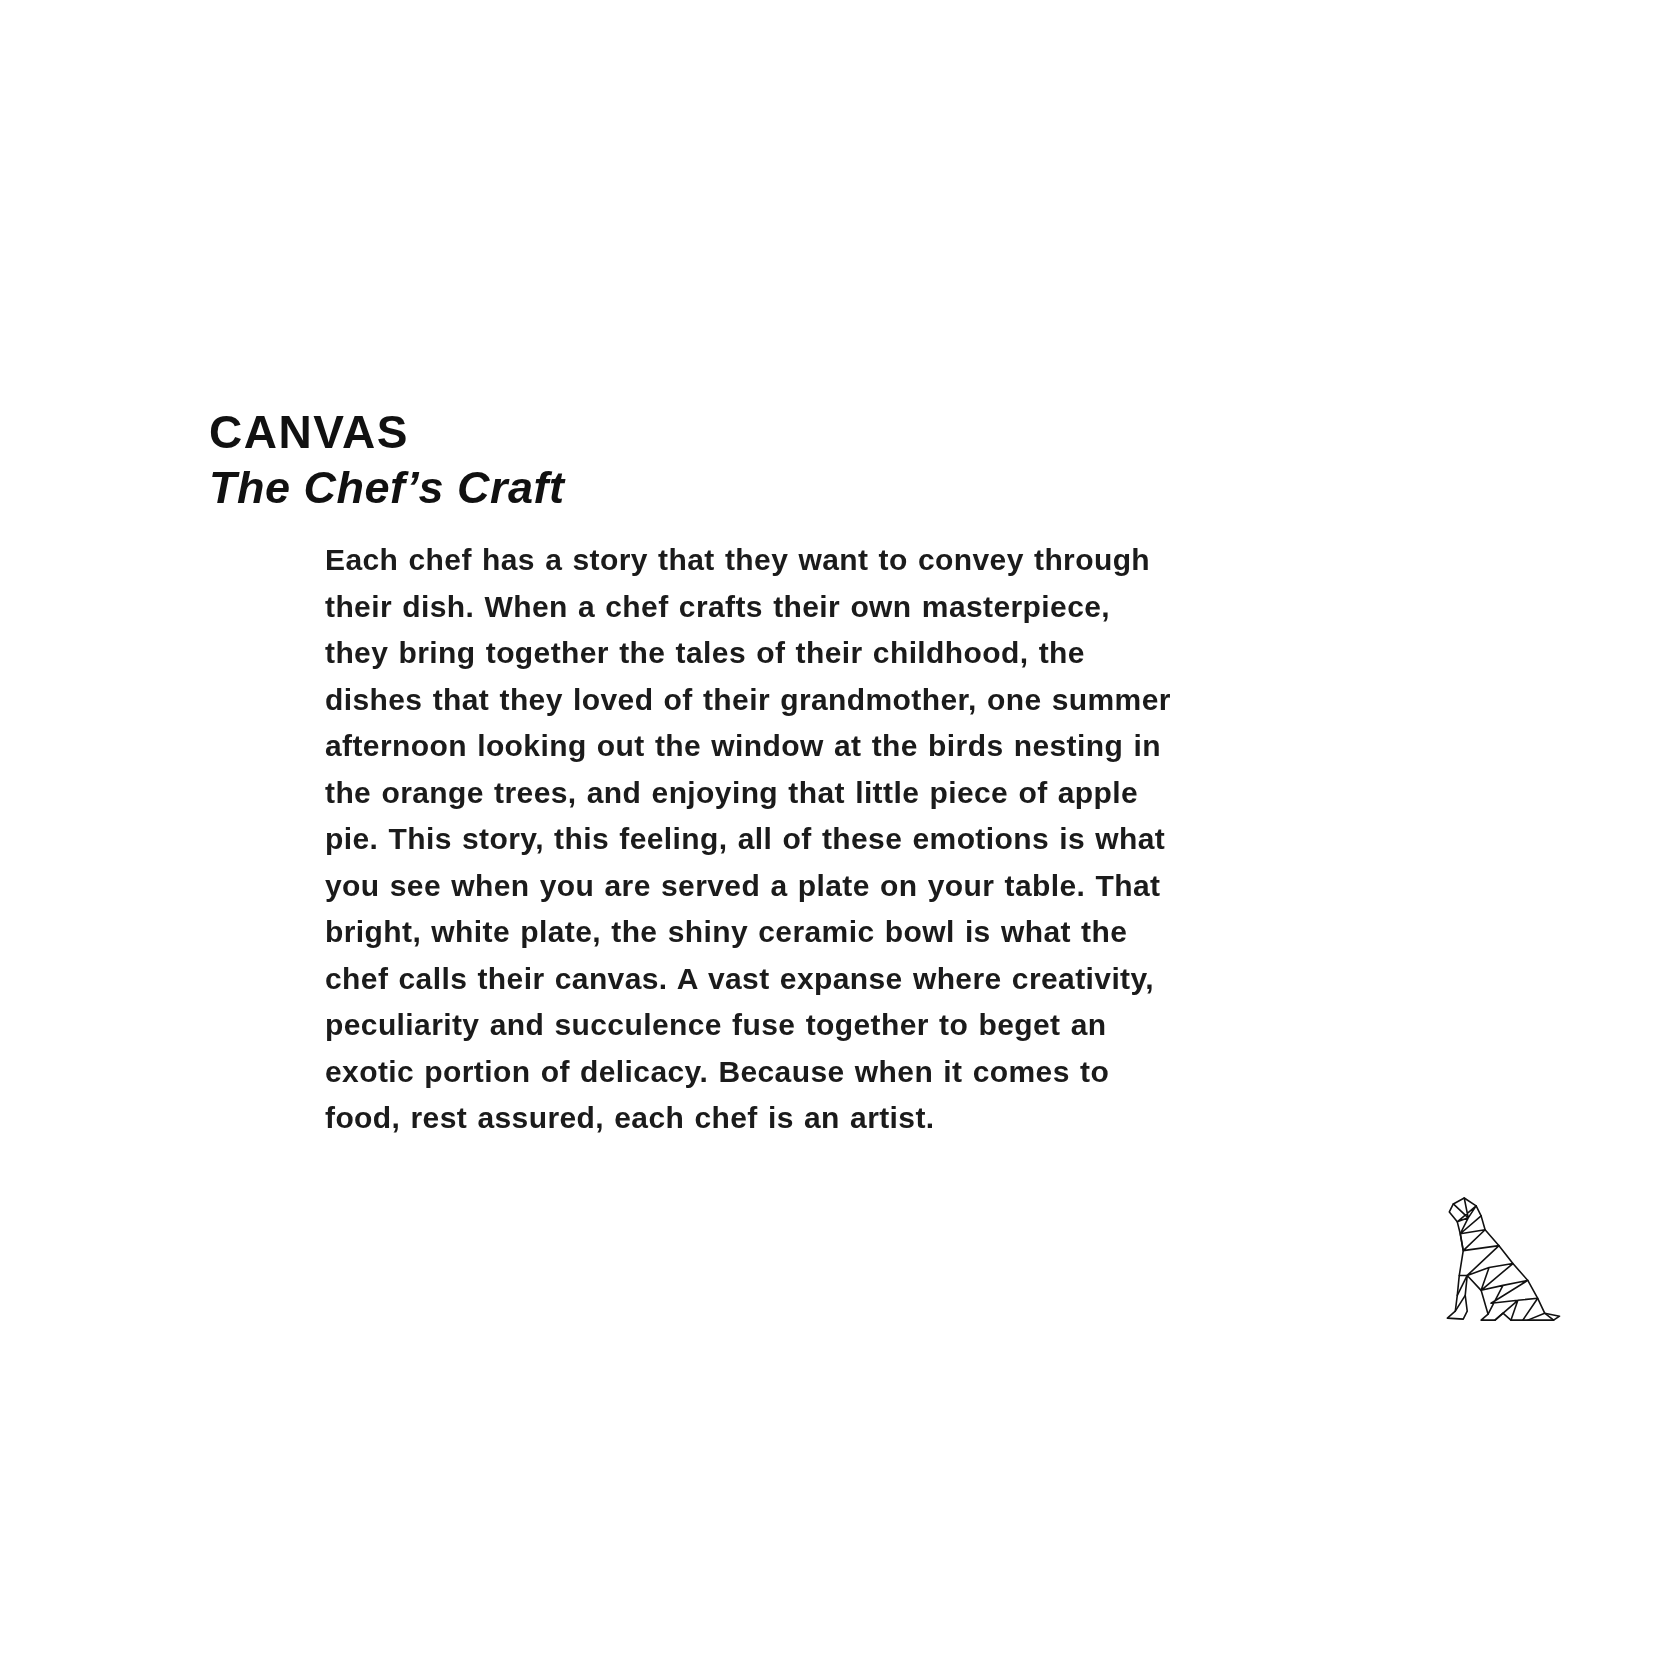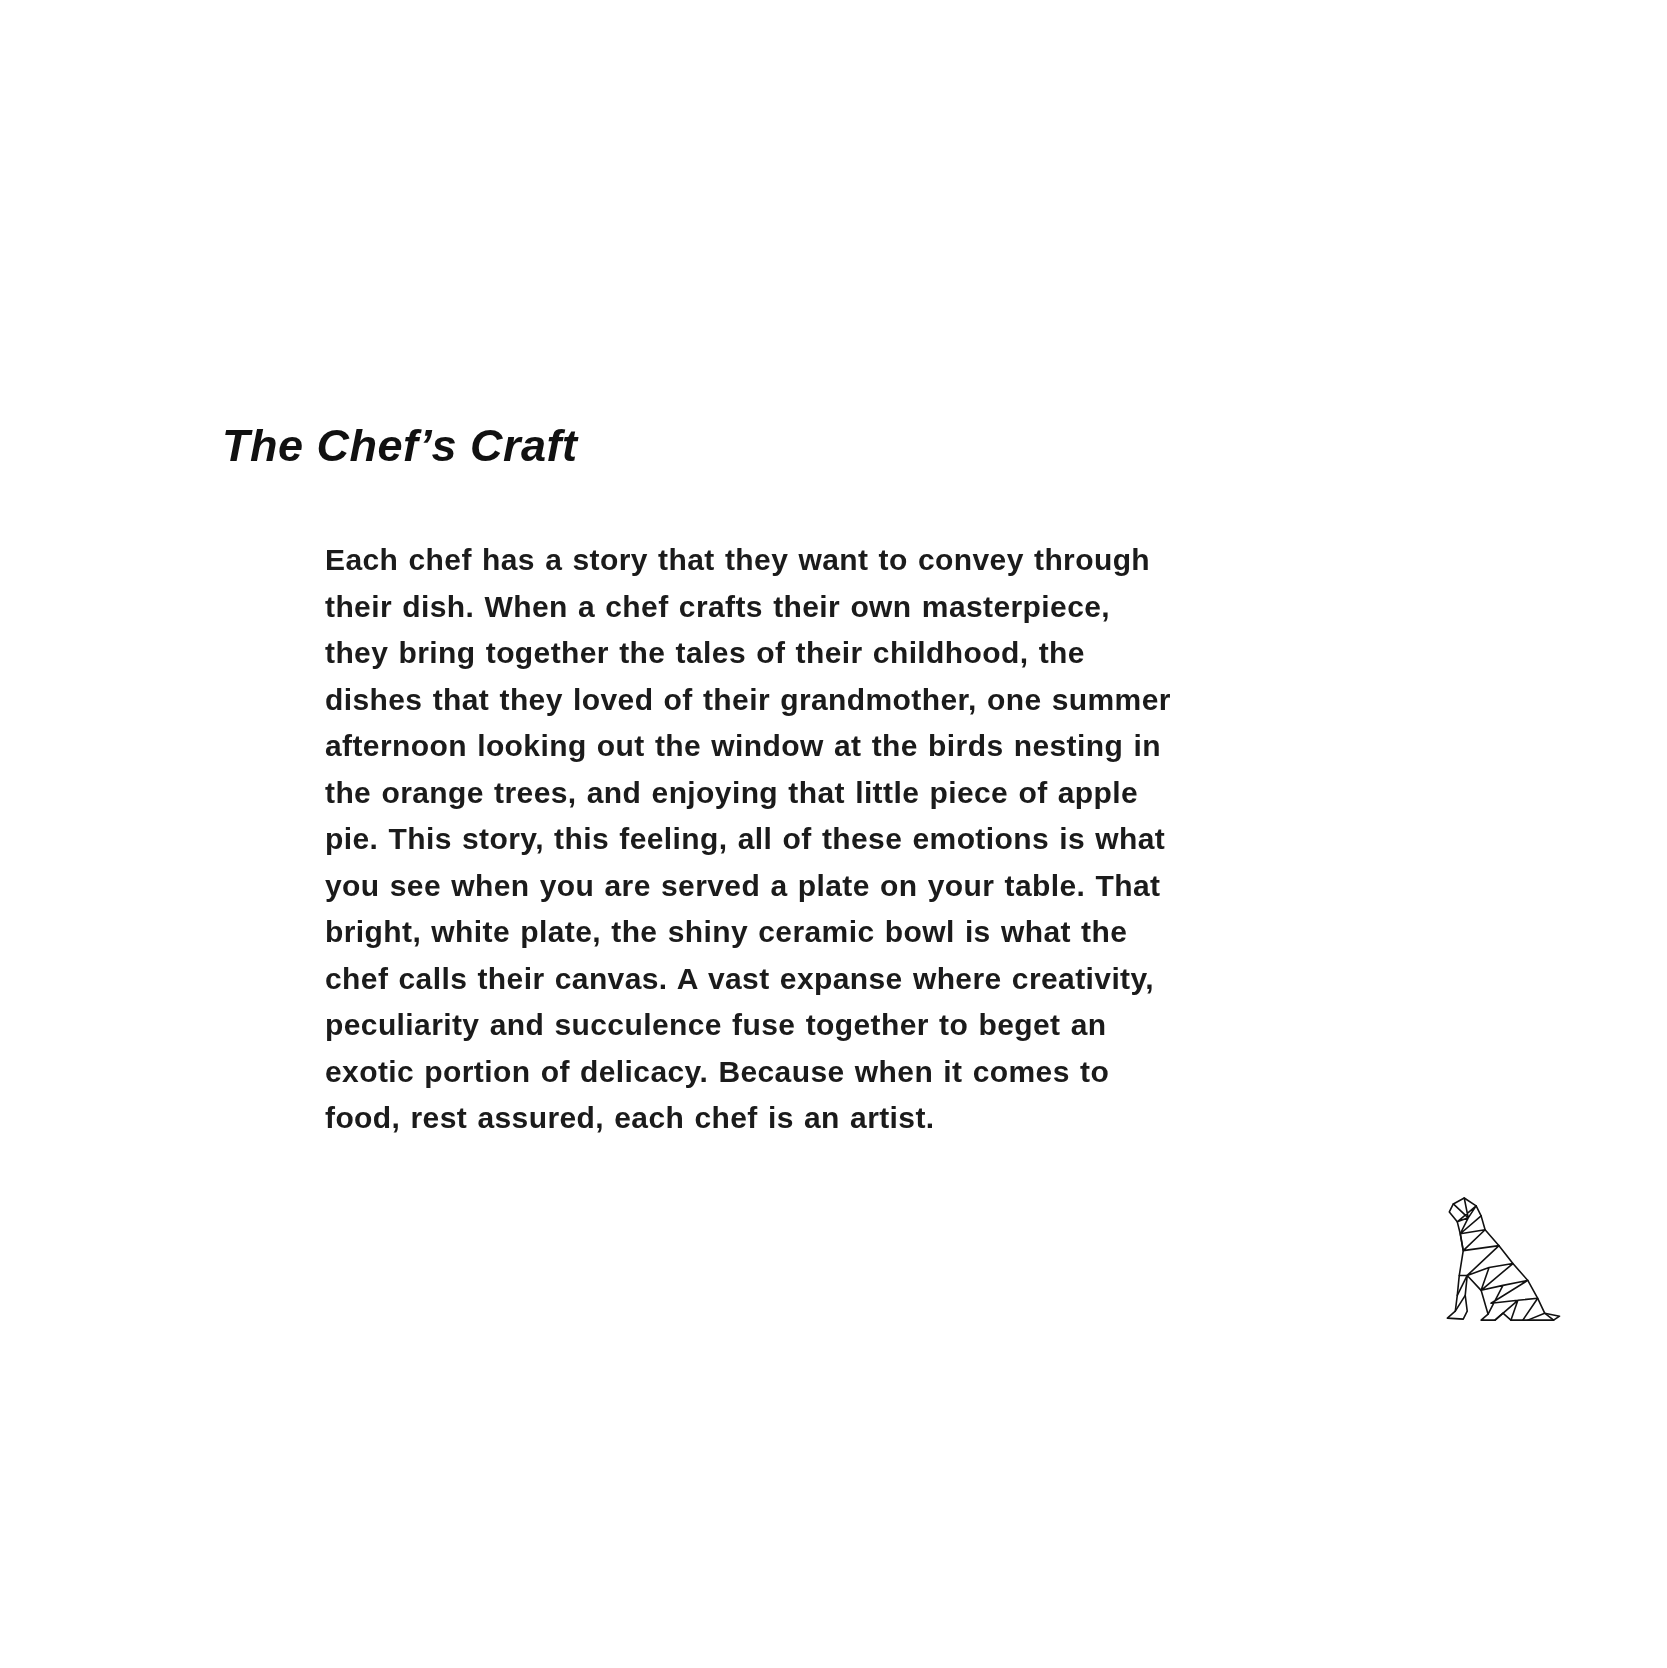--- a/index.html
+++ b/index.html
@@ -23,21 +23,21 @@
   }
   .page-title {
     margin: 0;
     font-size: 46px;
     font-weight: 800;
     letter-spacing: 1.5px;
     line-height: 55px;
     color: #111111;
   }
   .page-subtitle {
-    margin: 13px;
+    margin: 0;
     font-size: 45px;
     font-weight: 800;
     font-style: italic;
     letter-spacing: 0.5px;
     line-height: 55px;
     color: #111111;
   }
   .body-text {
     position: absolute;
     left: 325px;
@@ -64,20 +64,21 @@
     width: 100%;
     height: 100%;
   }
 </style>
 </head>
 <body>
 
 <div class="page">
 
   <div class="heading-block">
+    <h1 class="page-title">CANVAS</h1>
     <h2 class="page-subtitle">The Chef’s Craft</h2>
   </div>
 
   <p class="body-text">Each chef has a story that they want to convey through their dish. When a chef crafts their own masterpiece, they bring together the tales of their childhood, the dishes that they loved of their grandmother, one summer afternoon looking out the window at the birds nesting in the orange trees, and enjoying that little piece of apple pie. This story, this feeling, all of these emotions is what you see when you are served a plate on your table. That bright, white plate, the shiny ceramic bowl is what the chef calls their canvas. A vast expanse where creativity, peculiarity and succulence fuse together to beget an exotic portion of delicacy. Because when it comes to food, rest assured, each chef is an artist.</p>
 
   <div class="wolf-logo">
     <svg viewBox="0 0 130 145" fill="none" stroke="#111111" stroke-width="1.6" stroke-linejoin="round" stroke-linecap="round" aria-hidden="true">
 
       <path d="M20,8 L31,2 L43,10 L48,20 L52,34 L66,50 L80,68 L95,85 L105,103 L112,118
                L127,121 L121,125 L95,125 L78,125 L70,118 L62,125 L48,125 L55,119 L48,95

